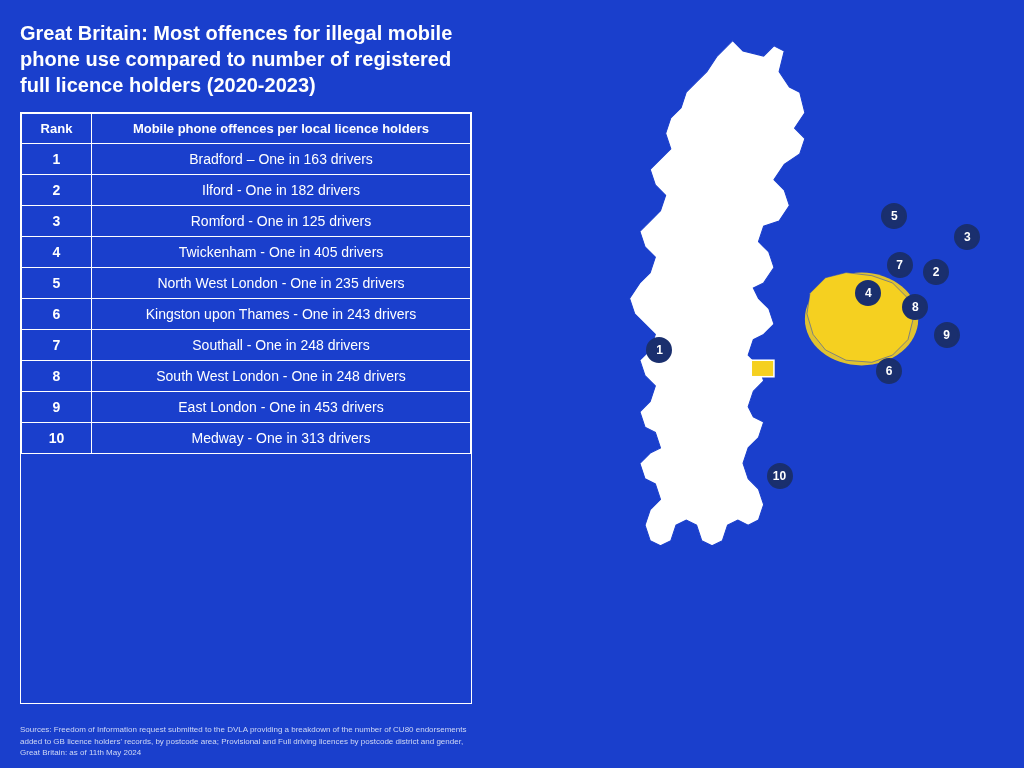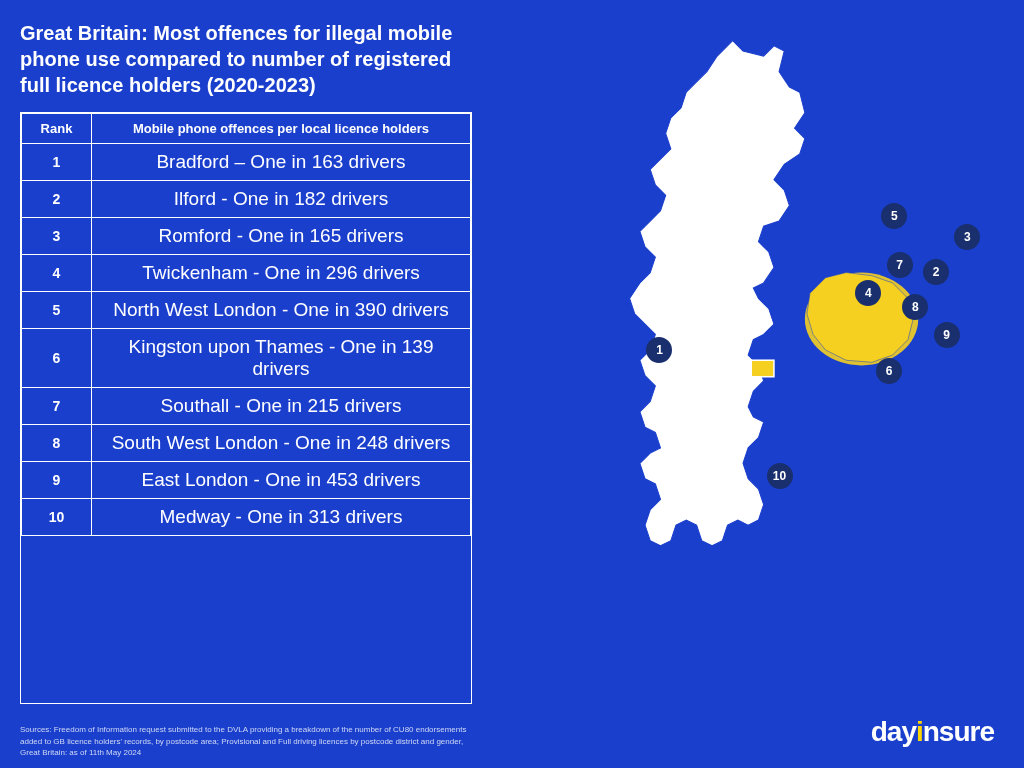--- a/index.html
+++ b/index.html
@@ -36,21 +36,21 @@
       flex: 1;
     }
     table {
       width: 100%;
       border-collapse: collapse;
     }
     table th, table td {
       border: 1.5px solid #fff;
       text-align: center;
       padding: 7px 6px;
-      font-size: 19px;
+      font-size: 14px;
       color: #fff;
     }
     table thead th {
       font-weight: 600;
       font-size: 13px;
     }
     table tbody tr td:first-child {
       font-weight: 700;
       font-size: 14px;
       width: 70px;
@@ -121,37 +121,37 @@
         <tr>
       <td>1</td>
       <td>Bradford – One in 163 drivers</td>
     </tr>
             <tr>
       <td>2</td>
       <td>Ilford - One in 182 drivers</td>
     </tr>
             <tr>
       <td>3</td>
-      <td>Romford - One in 165 drivers</td>
+      <td>Romford - One in 125 drivers</td>
     </tr>
             <tr>
       <td>4</td>
-      <td>Twickenham - One in 296 drivers</td>
+      <td>Twickenham - One in 405 drivers</td>
     </tr>
             <tr>
       <td>5</td>
-      <td>North West London - One in 390 drivers</td>
+      <td>North West London - One in 235 drivers</td>
     </tr>
             <tr>
       <td>6</td>
-      <td>Kingston upon Thames - One in 139 drivers</td>
+      <td>Kingston upon Thames - One in 243 drivers</td>
     </tr>
             <tr>
       <td>7</td>
-      <td>Southall - One in 215 drivers</td>
+      <td>Southall - One in 248 drivers</td>
     </tr>
             <tr>
       <td>8</td>
       <td>South West London - One in 248 drivers</td>
     </tr>
             <tr>
       <td>9</td>
       <td>East London - One in 453 drivers</td>
     </tr>
             <tr>
@@ -297,17 +297,14 @@
           <div class="marker" style="left: 74%; top: 39%;">4</div>
           <div class="marker" style="left: 79%; top: 28%;">5</div>
           <div class="marker" style="left: 78%; top: 50%;">6</div>
           <div class="marker" style="left: 80%; top: 35%;">7</div>
           <div class="marker" style="left: 83%; top: 41%;">8</div>
           <div class="marker" style="left: 89%; top: 45%;">9</div>
           <div class="marker" style="left: 57%; top: 65%;">10</div>
         </div>
     </div>
 
-    <div class="brand">
-      day<span style="color:#ffd700;">i</span>nsure
-    </div>
   </div>
 </div>
 
 </body></html>

